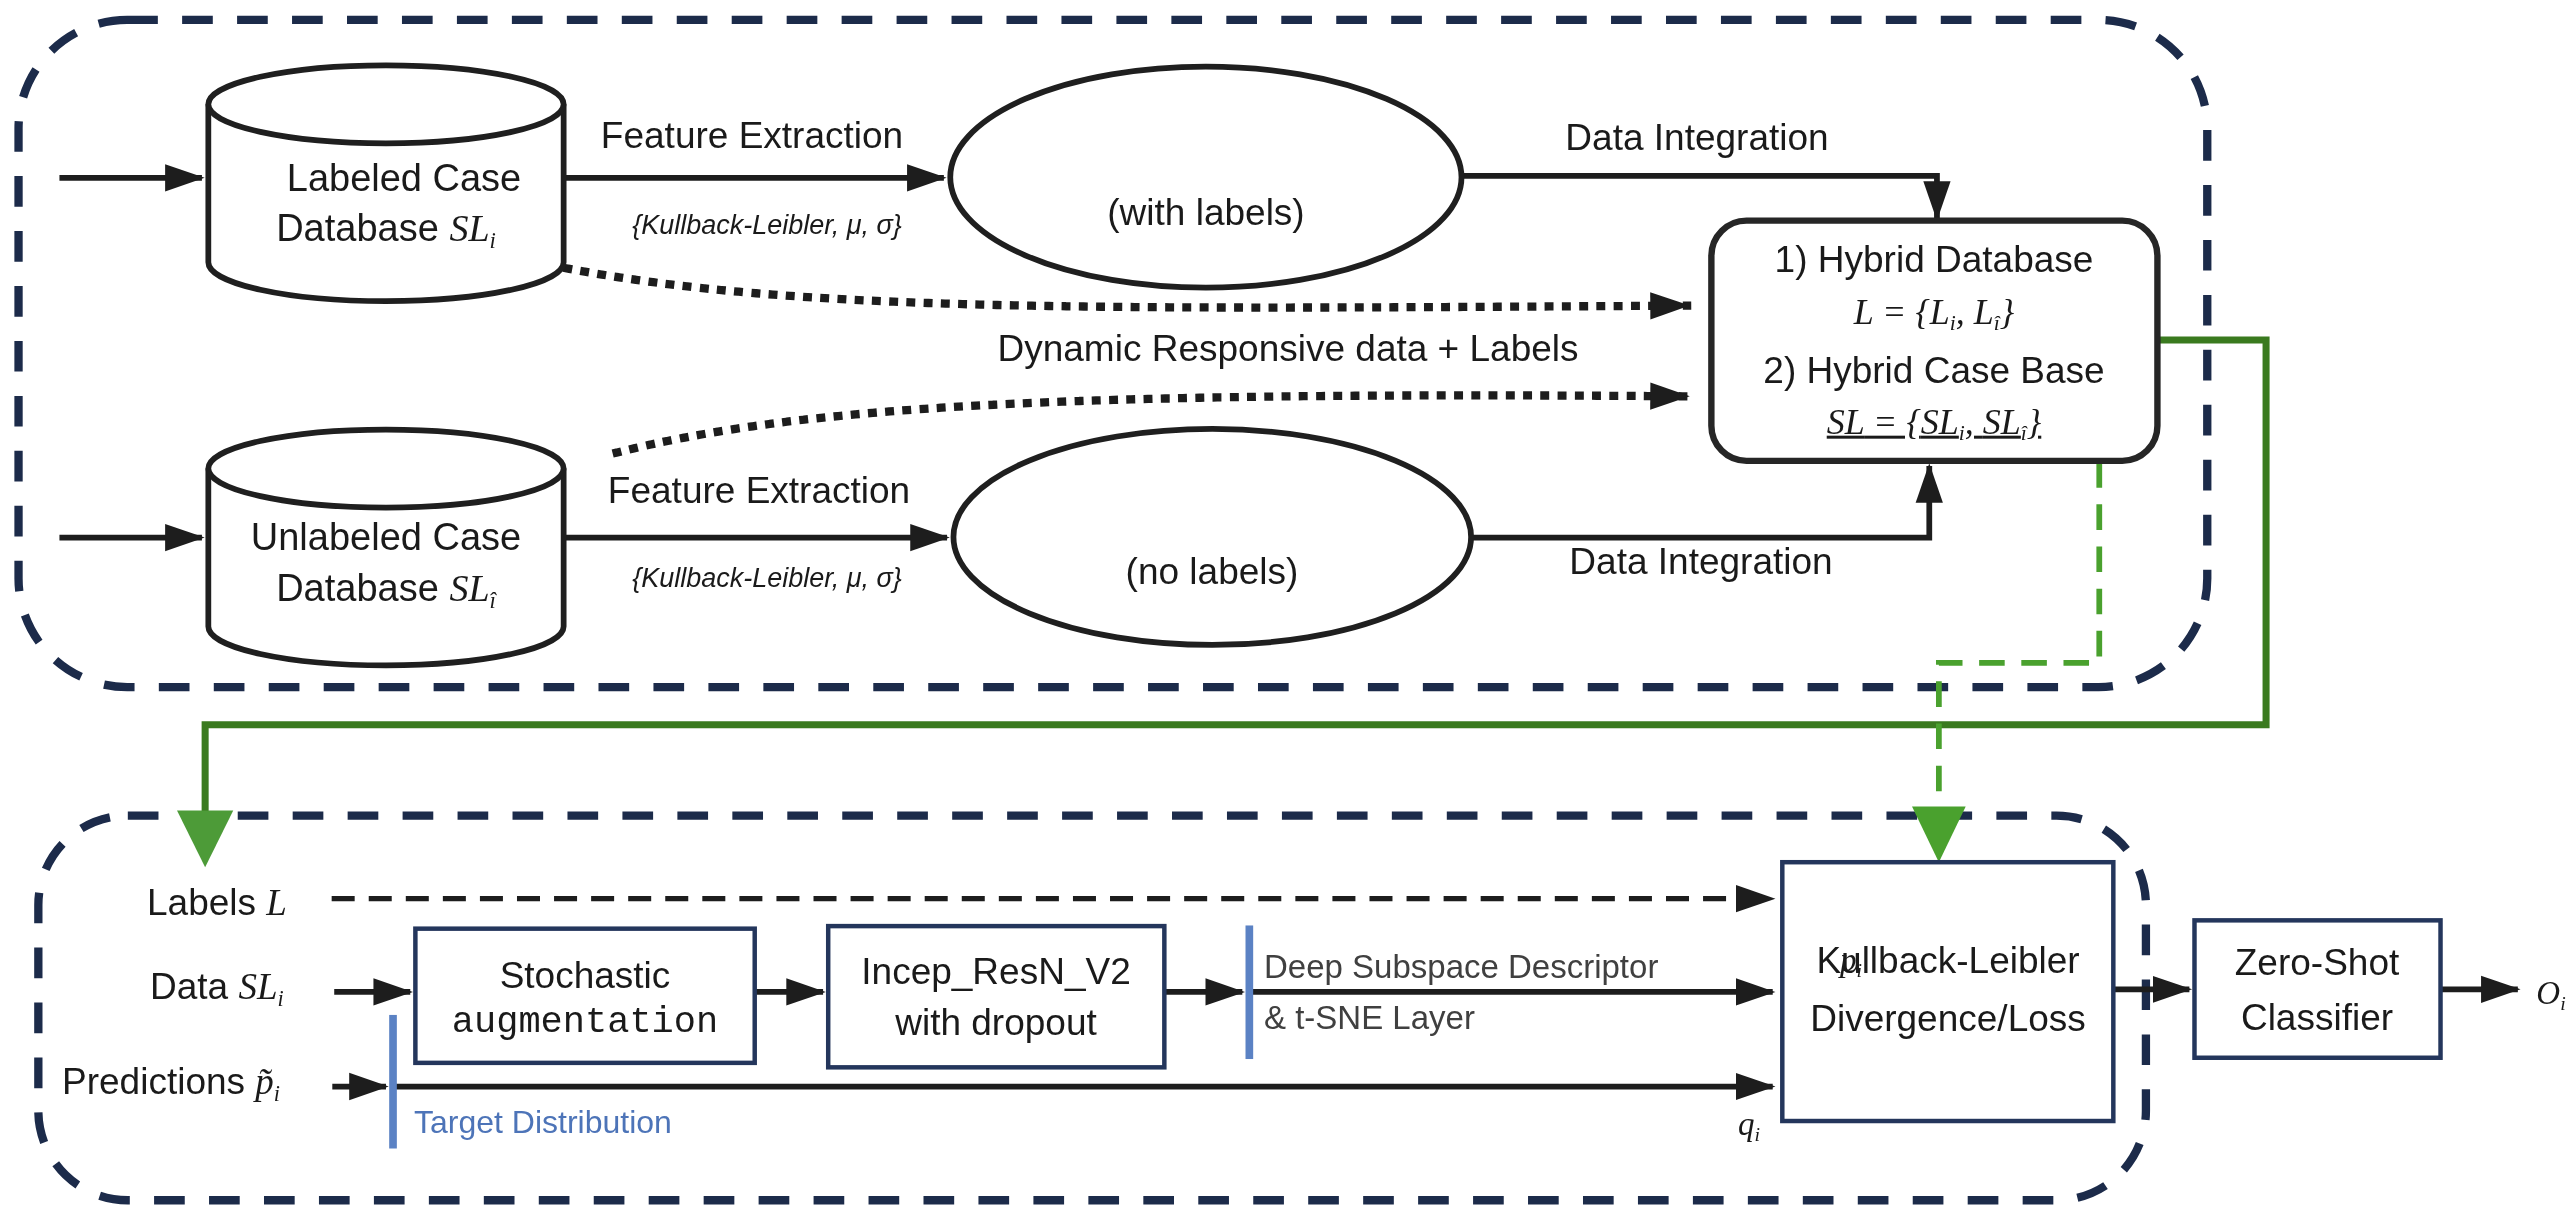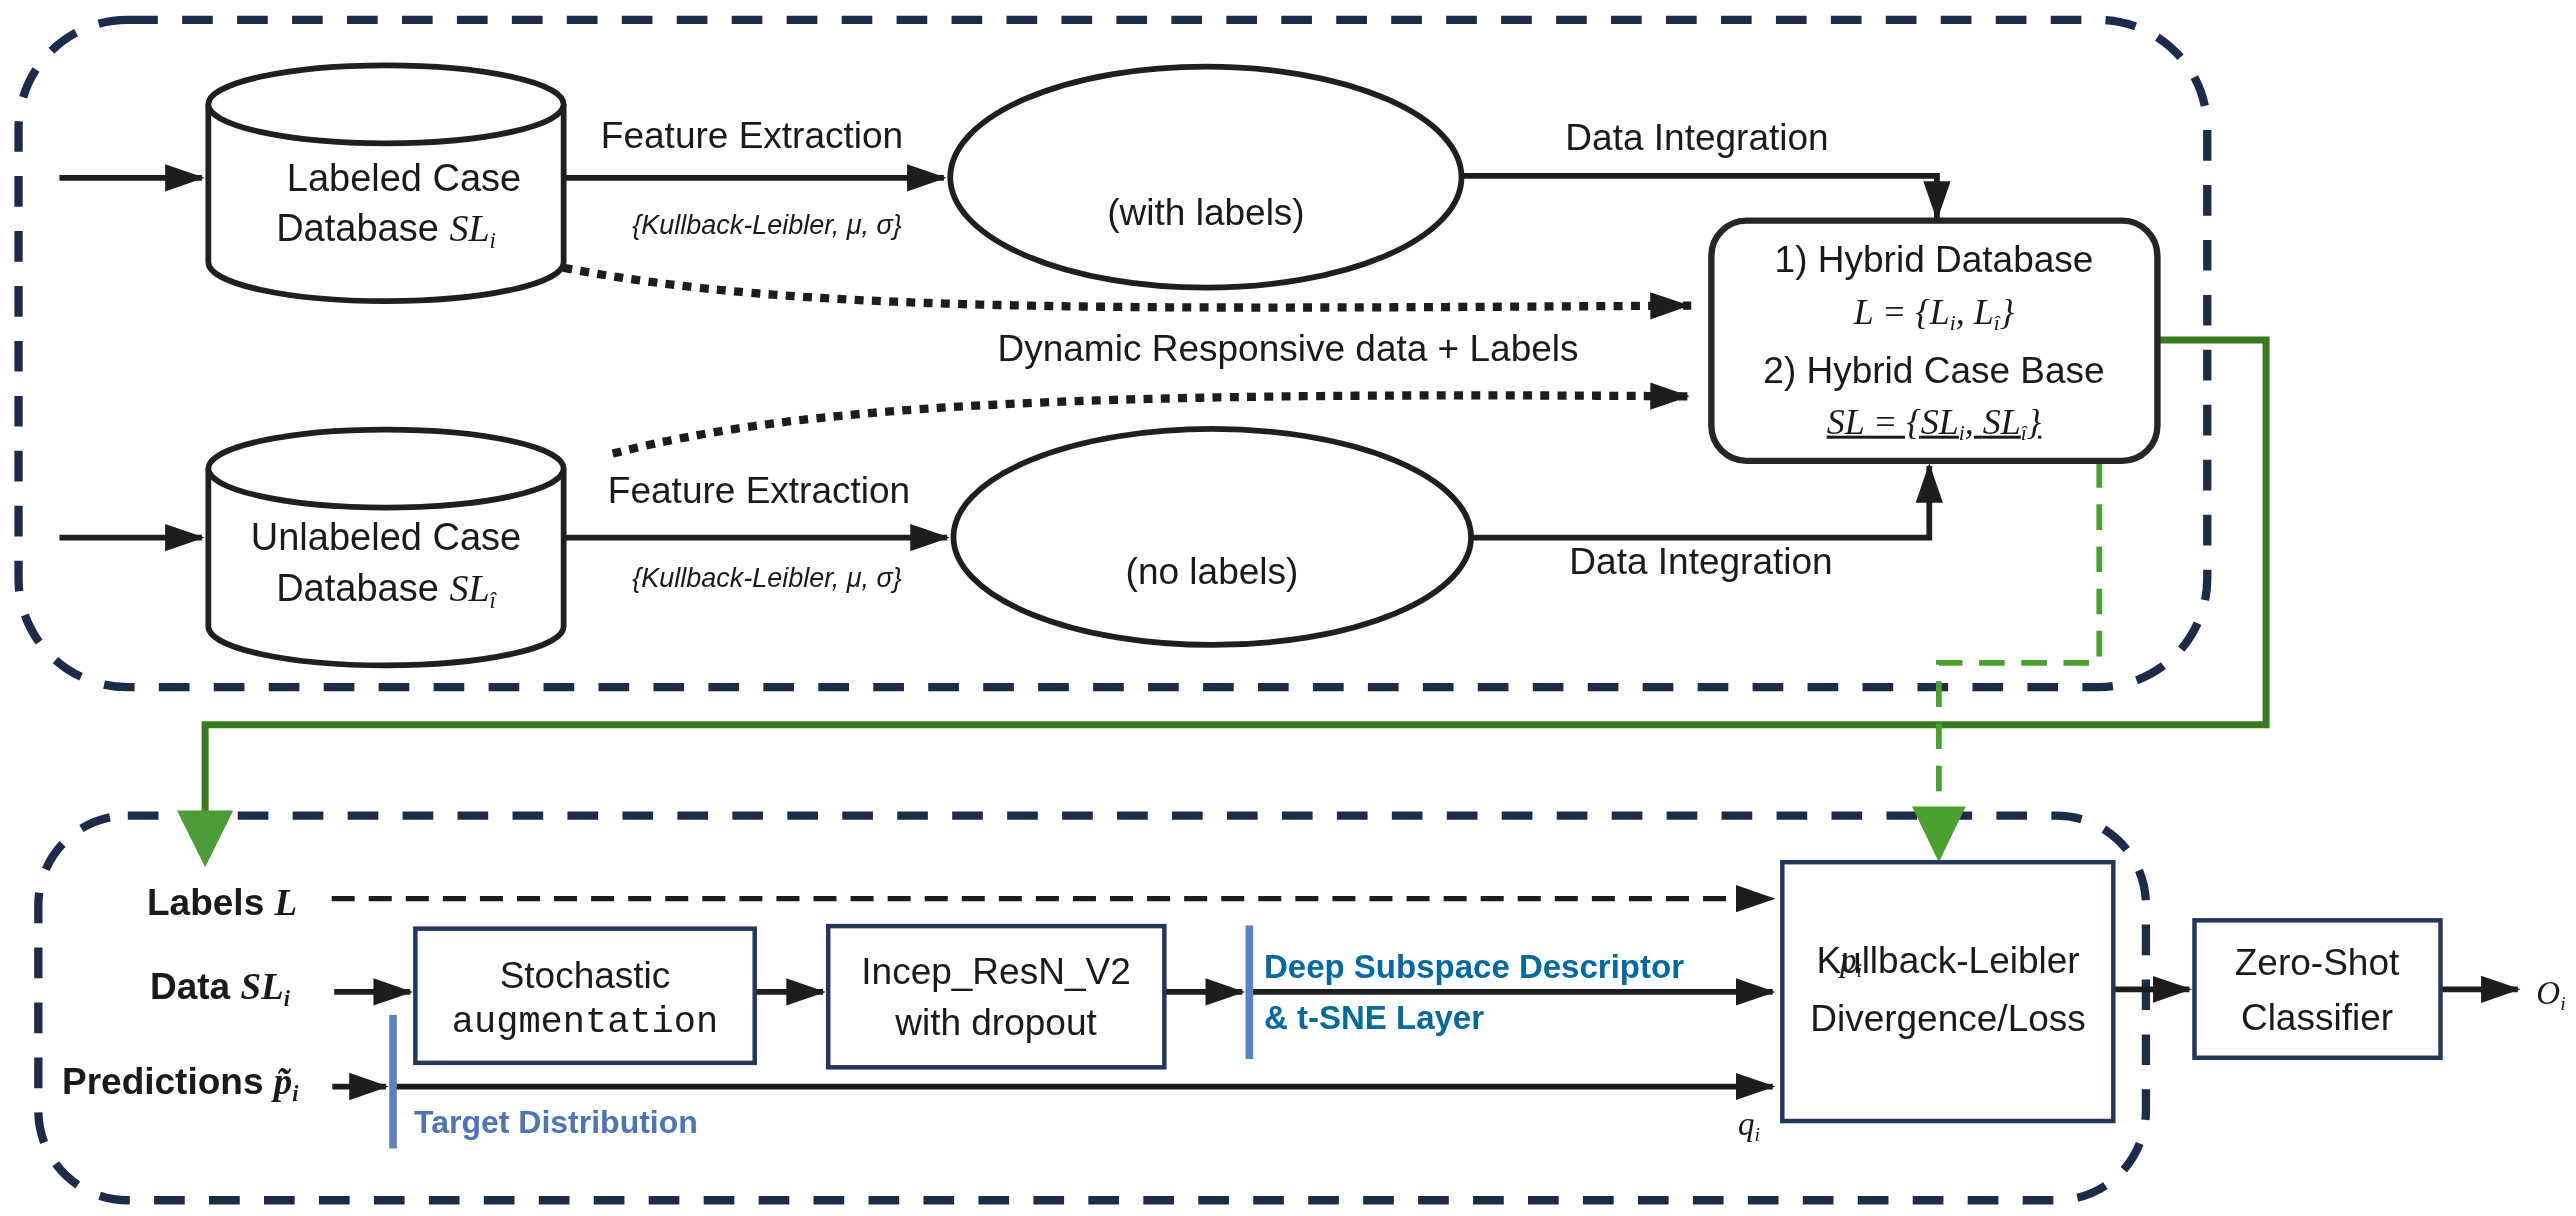--- a/index.html
+++ b/index.html
@@ -1,24 +1,24 @@
 <!DOCTYPE html>
 <html style="font-size:10.2px"><head>
 <meta charset="utf-8">
 <style>
   html,body{margin:0;padding:0;background:#ffffff;}
   #stage{position:relative;width:2576px;height:1217px;background:#ffffff;overflow:hidden;
          font-family:"Liberation Sans",sans-serif;color:#1a1a1a;}
   #shapes{position:absolute;left:0;top:0;}
   .txt{position:absolute;white-space:nowrap;line-height:1;transform:translate(-50%,-50%);}
-  .la{transform:translateY(-50%);font-weight:bold;} 
+  .la{transform:translateY(-50%);} 
   .t  {font-size:37px;}
   .tc {font-size:38px;}
   .ti {font-size:27px;font-style:italic;font-weight:500;}
-  .tb {font-size:33px;color:#0369a1;}
+  .tb {font-size:33px;color:#404040;}
   .tb2{font-size:32px;color:#4d74b8;}
   .tm {font-size:33px;}
   .eq {font-size:36px;}
   .it {font-family:"Liberation Serif",serif;font-style:italic;}
   .sub{font-family:"Liberation Serif",serif;font-style:italic;font-size:0.6em;vertical-align:-0.28em;}
 </style>
 </head>
 <body>
 
 <div id="stage">

